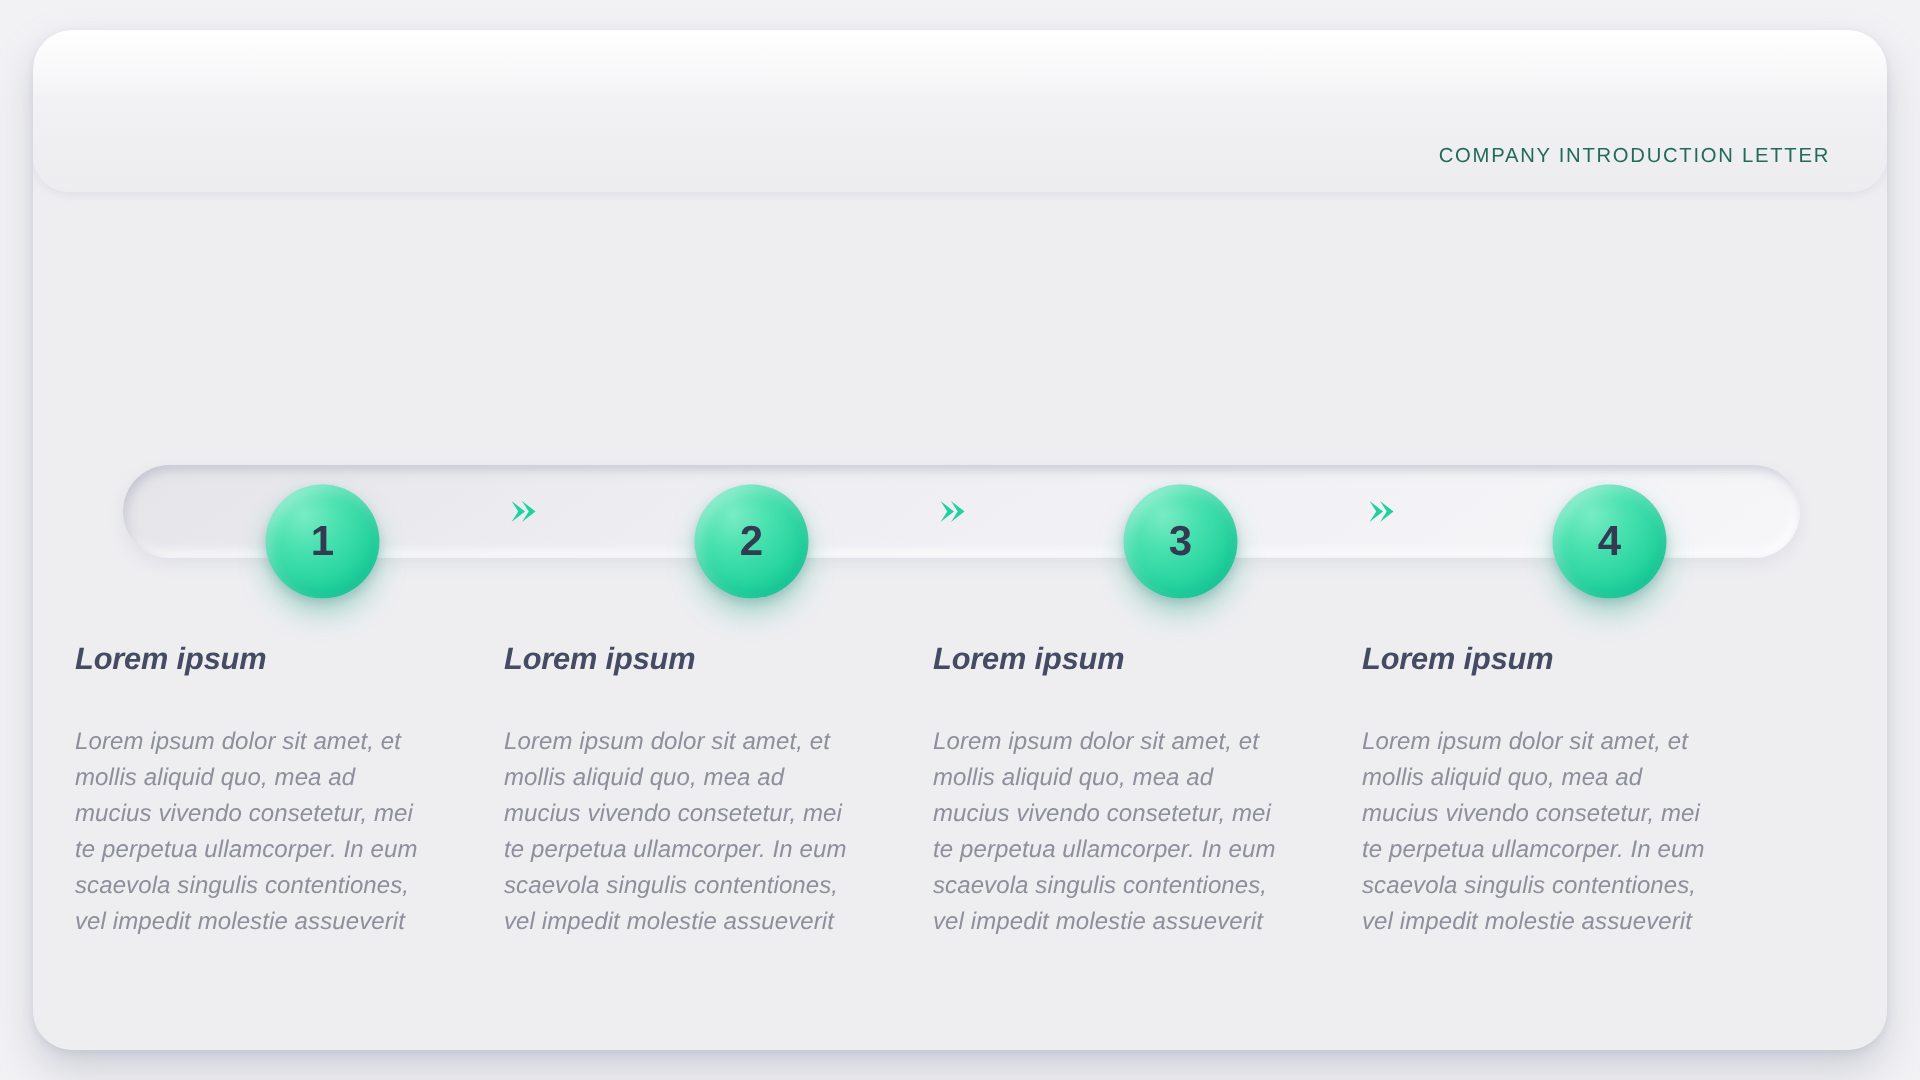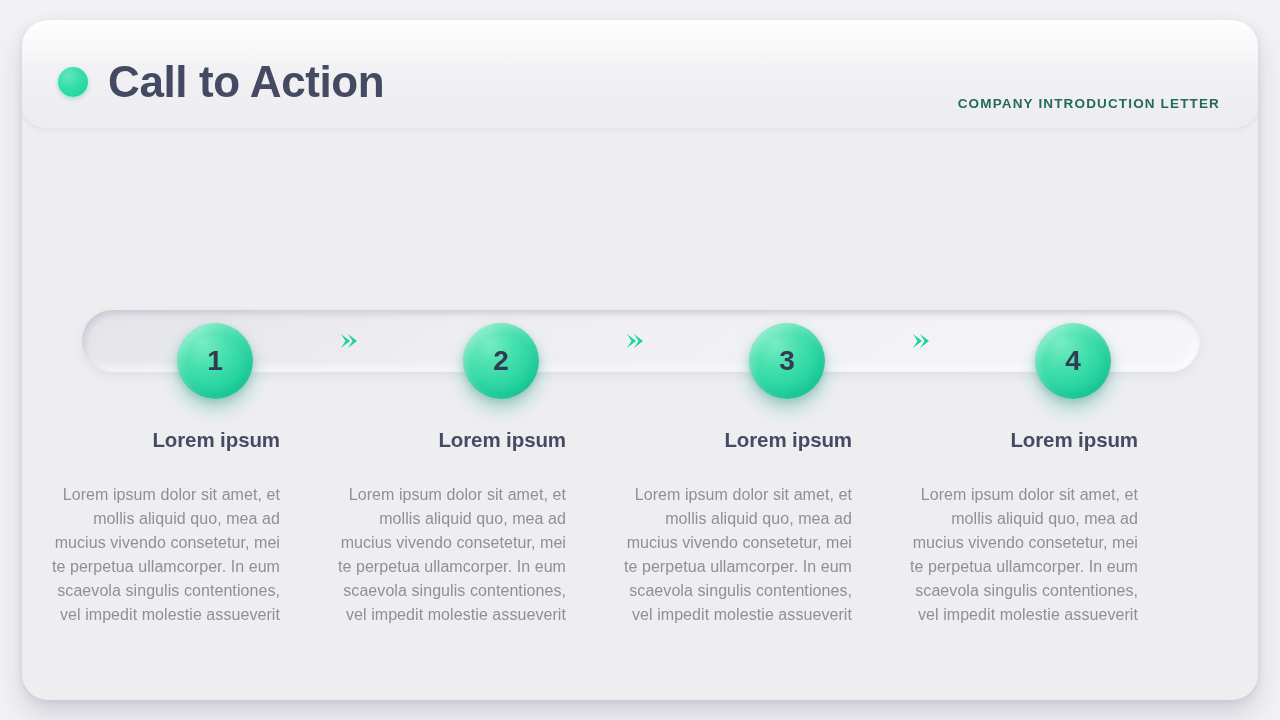--- a/index.html
+++ b/index.html
@@ -73,21 +73,21 @@
     color: #444a62;
     line-height: 1;
     white-space: nowrap;
   }
 
   #eyebrow {
     position: absolute;
     right: 38px;
     top: 76px;
     font-size: 13.5px;
-    font-weight: 700;
+    font-weight: 400;
     letter-spacing: 1.15px;
     color: #226b57;
     white-space: nowrap;
     text-align: center;
   }
 
   
   #track {
     position: absolute;
     left: 60px;
@@ -148,21 +148,22 @@
     position: absolute;
     left: 0;
     top: 410px;
     width: 1236px;
     display: flex;
   }
   .col {
     width: 286px;
     padding: 0 28px;
     box-sizing: border-box;
-    text-align: right;
+    text-align: left;
+    font-style: italic;
   }
   .col-title {
     font-size: 20.5px;
     font-weight: 600;
     color: #454b63;
     letter-spacing: -0.1px;
     margin: 0 0 32px 0;
     line-height: 1;
   }
   .col-body {
@@ -174,24 +175,20 @@
   }
 </style>
 </head>
 <body>
 
 <div id="slide">
 
   <div id="header">
     <div id="header-gloss"></div>
 
-    <div id="title-wrap">
-      <div id="title-dot"></div>
-      <div id="title-text">Call to Action</div>
-    </div>
 
     <div id="eyebrow">COMPANY  INTRODUCTION  LETTER</div>
   </div>
 
   <div id="track"></div>
 
   <div id="steps">
 
     <div class="step-circle" style="left:155px; top:303px;">
       <span>1</span>

